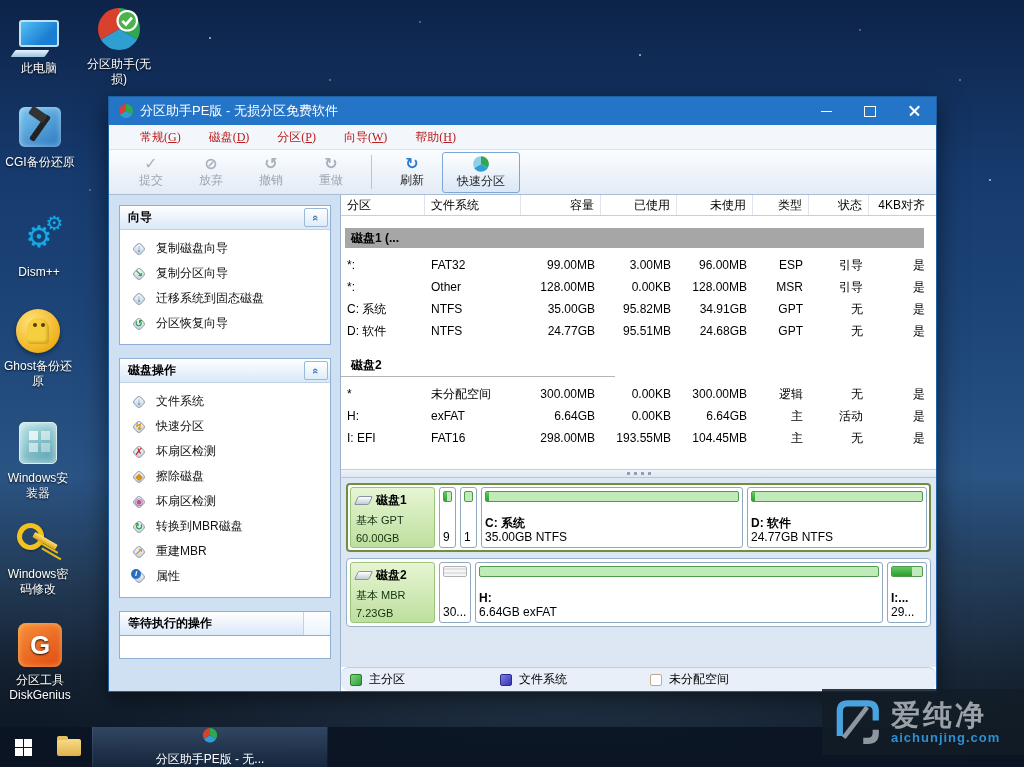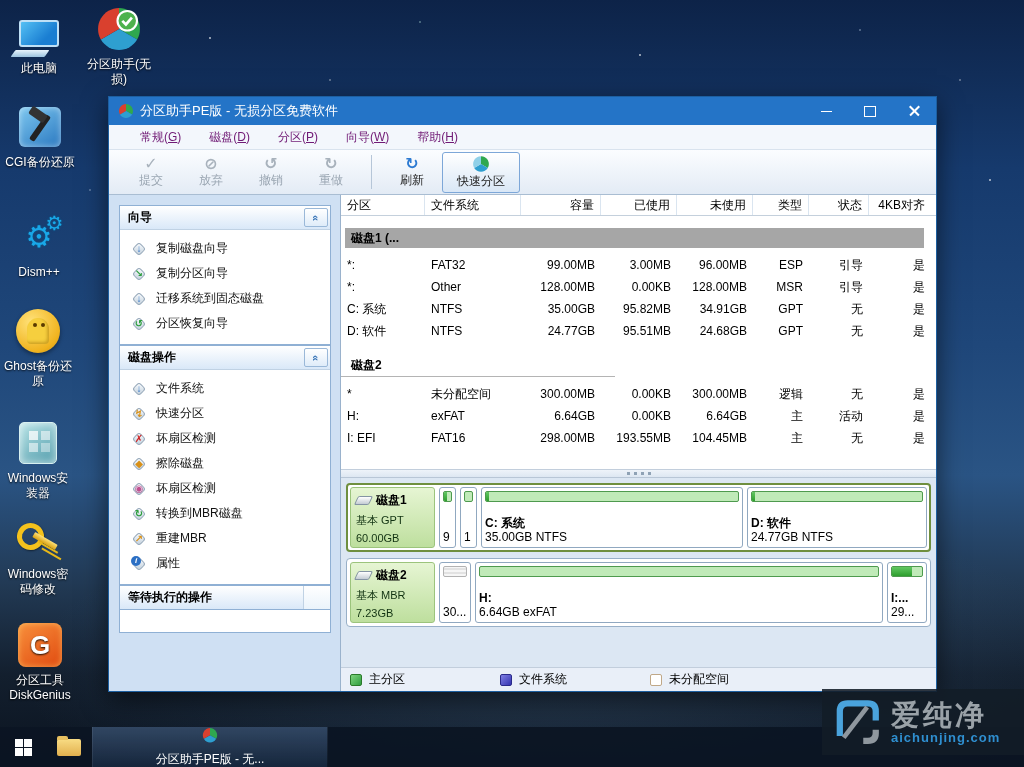--- a/index.html
+++ b/index.html
@@ -47,37 +47,37 @@
     border:1px solid #1d5fa0; box-shadow:0 8px 24px rgba(0,0,0,.55); }
   .titlebar{ height:28px; background:#2474c7; display:flex; align-items:center; padding:0 0 0 9px; gap:6px; }
   .titlebar .ttl{ color:#fff; font-size:13px; }
   .wc-group{ margin-left:auto; display:flex; height:100%; }
   .wc{ width:44px; height:100%; display:flex; align-items:center; justify-content:center; position:relative; }
   .wc-min::after{ content:""; width:11px; height:1px; background:#fff; }
   .wc-max::after{ content:""; width:10px; height:9px; border:1px solid #fff; }
   .wc-close::before,.wc-close::after{ content:""; position:absolute; width:13px; height:1.5px; background:#fff; }
   .wc-close::before{ transform:rotate(45deg);} .wc-close::after{ transform:rotate(-45deg);}
 
-  .menubar{ height:25px; background:#f3f7fc; border-bottom:1px solid #d9e3ee; display:flex; align-items:center; padding-left:17px; gap:0; font-size:12px; color:#701a75; }
+  .menubar{ height:25px; background:#f3f7fc; border-bottom:1px solid #d9e3ee; display:flex; align-items:center; padding-left:17px; gap:0; font-size:12px; color:#b91c1c;font-family:Liberation Serif, serif; }
   .menu-item{ padding:0 14px; }
   .menu-item .mkey{ text-decoration:underline; }
 
   .toolbar{ height:45px; background:linear-gradient(#fbfdff,#e3ebf5); border-bottom:1px solid #a9bdd2; display:flex; align-items:center; padding-left:12px; }
   .tbtn{ width:60px; height:41px; display:flex; flex-direction:column; align-items:center; justify-content:center; font-size:12px; color:#222; }
   .tbtn .tico{ font-size:16px; line-height:17px; font-weight:bold; }
   .tbtn.dis{ color:#9aa6b2; } .tbtn.dis .tico{ color:#a8b2bc; }
   .tico-blue{ color:#2e7bd2; }
   .tsep{ width:1px; height:34px; background:#b6c6d8; margin:0 10px; }
   .tbtn.boxed{ width:78px; border:1px solid #7da7d8; border-radius:3px; background:linear-gradient(#ffffff,#d9e7f6); }
 
   .winbody{ position:absolute; top:98px; left:0; right:0; bottom:0; display:flex; }
 
   
   .sidebar{ width:232px; background:#cfe0f3; border-right:1px solid #9ab2cc; padding:10px 9px 0 10px; }
-  .sbox{ background:#fff; border:1px solid #8fb0d4; }
+  .sbox{ background:#fff; border:1px solid #8fb0d4; margin-bottom:13px; }
   .sbox-h{ height:24px; background:linear-gradient(#ffffff,#d9e8f8); border-bottom:1px solid #c0d2e4; display:flex; align-items:center; padding:0 2px 0 8px; font-weight:bold; font-size:12px; color:#000; }
   .collapse{ margin-left:auto; width:24px; height:19px; border:1px solid #9ab8d8; border-radius:2px; background:linear-gradient(#fff,#dfecf9); color:#3a76b8; display:flex; align-items:center; justify-content:center; font-size:11px; }
   .collapse span{ display:inline-block; transform:rotate(90deg); font-weight:bold; }
   .sbody{ padding:6px 0 8px; }
   .sitem{ height:25px; display:flex; align-items:center; gap:9px; padding-left:11px; font-size:12px; color:#111; }
   .di{ position:relative; width:16px; height:16px; flex:0 0 16px; }
   .di::before{ content:""; position:absolute; inset:3px; background:linear-gradient(135deg,#fafcfe,#c2d0dc); border:1px solid #93a6b8; border-radius:3px; transform:rotate(45deg); }
   .di span{ position:absolute; inset:0; display:flex; align-items:center; justify-content:center; font-size:10px; font-weight:bold; }
   .c-blue{color:#2b6fc4} .c-green{color:#2e9e3e} .c-yel{color:#d89018} .c-red{color:#cc2222} .c-pink{color:#c05090}
   .di .info{ width:10px; height:10px; border-radius:50%; background:#2b6fc4; color:#fff; font-size:8px; font-style:italic; display:flex; align-items:center; justify-content:center; }
@@ -110,21 +110,21 @@
   .dname{ font-weight:bold; font-size:12px; color:#000; display:flex; align-items:center; gap:5px; }
   .hdd{ width:15px; height:9px; background:linear-gradient(#ffffff,#c4ccd4); border:1px solid #8494a4; border-radius:2px; transform:skewX(-25deg); }
   .pblock{ position:relative; background:#fff; border:1px solid #90a8c0; border-radius:3px; padding:3px; display:flex; flex-direction:column; overflow:hidden; }
   .pbar{ height:11px; flex:0 0 11px; border:1px solid #4e9a4e; background:#c0eab8; border-radius:2px; position:relative; overflow:hidden; }
   .pbar .used{ position:absolute; left:0; top:0; bottom:0; background:linear-gradient(#62c862,#2e9e2e); }
   .pbar.hatch{ border-color:#b2b2b2; background:repeating-linear-gradient(0deg,#f6f6f6 0 2px,#e2e2e2 2px 4px); }
   .ptxt{ margin-top:auto; font-size:12px; line-height:14px; color:#000; white-space:nowrap; overflow:hidden; }
   .ptxt .l1{ font-weight:bold; }
 
   
-  .legend{ height:24px; background:#e9eff8; border-top:1px solid #c2cedc; display:flex; align-items:center; padding-left:9px; font-size:12px; color:#000; }
+  .legend{ height:24px; background:#e9eff8; border-top:1px solid #c2cedc; display:flex; align-items:center; padding-left:9px; font-size:12px; color:#000;border-radius:8px; }
   .litem{ width:150px; display:flex; align-items:center; gap:7px; }
   .lsq{ width:12px; height:12px; border-radius:2px; border:1px solid #555; }
   .lsq.green{ background:linear-gradient(135deg,#7fd47f,#2f9e3f); border-color:#2a7a2a; }
   .lsq.blue{ background:linear-gradient(135deg,#7f7fe4,#3434b0); border-color:#2a2a8a; }
   .lsq.white{ background:#fff; border-color:#c0a888; }
 
   
   .taskbar{ position:absolute; left:0; bottom:0; width:100%; height:40px; background:rgba(11,21,35,.92); display:flex; z-index:5; }
   .tb-start{ width:46px; display:flex; align-items:center; justify-content:center; }
   .winlogo{ width:17px; height:17px; display:grid; grid-template-columns:8px 8px; grid-template-rows:8px 8px; gap:1px; }

